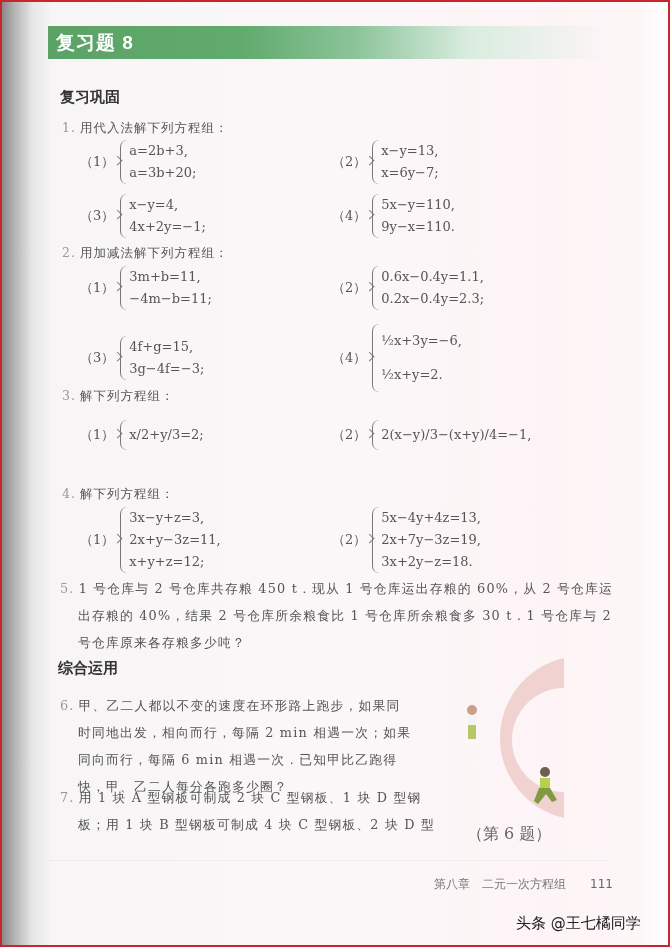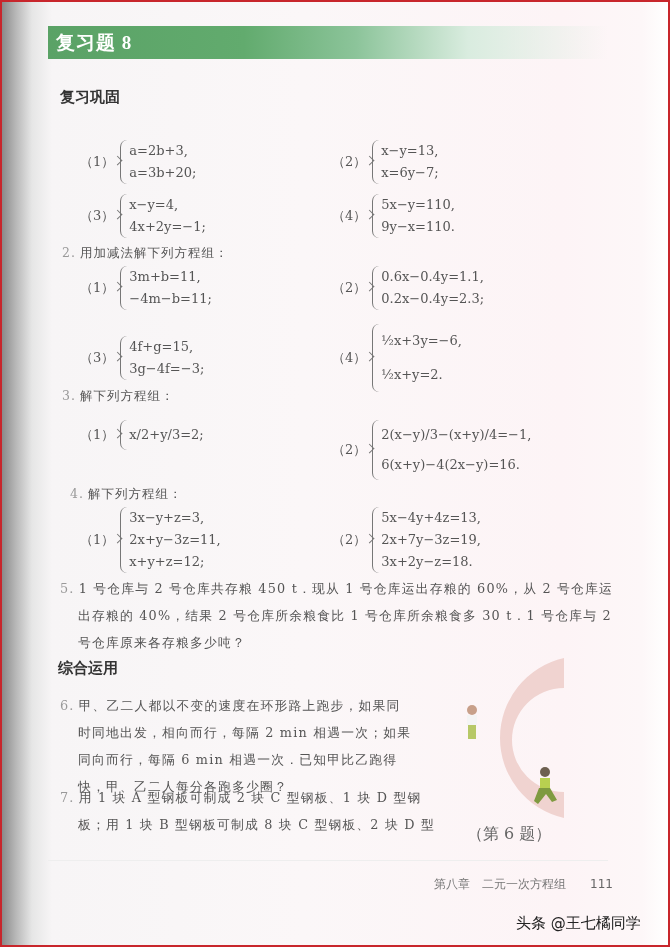--- a/index.html
+++ b/index.html
@@ -14,21 +14,21 @@
     border:2px solid #c8262c;
     background:linear-gradient(90deg,#8a8a8a 0px,#b8b8b8 14px,#e6e6e6 30px,#f7f5f6 50px,#fbf7f8 300px,#fdf4f6 560px,#fdf7f8 640px,#ffffff 666px);
     overflow:hidden;
   }
   .banner {
     position:absolute; left:46px; top:24px; width:560px; height:33px;
     background:linear-gradient(90deg,#5aa266 0%,#62ab6e 35%,#8cc49a 55%,#d9ecdf 75%,rgba(255,255,255,0) 100%);
   }
   .banner-title {
     position:absolute; left:8px; top:4px;
-    font-family:Liberation Serif, serif;
+    font-family:Liberation Sans, sans-serif;
     font-weight:bold; font-size:19px; color:#fff; letter-spacing:1px;
   }
   .section-title {
     position:absolute; font-family:"DejaVu Sans","Liberation Sans",sans-serif;
     font-weight:bold; font-size:15px; color:#333;
   }
   .q-head { position:absolute; font-size:12.5px; color:#555; letter-spacing:1px; }
   .q-num { color:#999; margin-right:4px; }
   .sys { position:absolute; display:flex; align-items:center; font-size:13px; color:#555; }
   .sys .lbl { margin-right:6px; white-space:nowrap; }
@@ -55,20 +55,23 @@
 <body>
 
 <div class="frame">
 
   <div class="banner">
     <span class="banner-title">复习题 8</span>
   </div>
 
   <div class="section-title" style="left:58px;top:86px;">复习巩固</div>
 
+  <div class="q-head" style="left:60px;top:118px;">
+    <span class="q-num">1.</span><span>用代入法解下列方程组：</span>
+  </div>
   <div class="sys" style="left:78px;top:138px;">
     <span class="lbl">（1）</span>
       <span class="brace"></span>
     <div class="lines">
         <span class="line">a=2b+3,</span>
         <span class="line">a=3b+20;</span>
       </div>
   </div>
   <div class="sys" style="left:330px;top:138px;">
     <span class="lbl">（2）</span>
@@ -139,25 +142,24 @@
       <span class="brace"></span>
     <div class="lines">
         <span class="line" style="line-height:30px">x/2+y/3=2;</span>
       </div>
   </div>
   <div class="sys" style="left:330px;top:418px;">
     <span class="lbl">（2）</span>
       <span class="brace"></span>
     <div class="lines">
         <span class="line" style="line-height:30px">2(x−y)/3−(x+y)/4=−1,</span>
-        <span class="line" style="line-height:30px">6(x+y)−4(2x−y)=16.</span>
-      </div>
-  </div>
-
-  <div class="q-head" style="left:60px;top:484px;margin-left:8px;">
+      </div>
+  </div>
+
+  <div class="q-head" style="left:60px;top:484px;">
     <span class="q-num">4.</span><span>解下列方程组：</span>
   </div>
   <div class="sys" style="left:78px;top:505px;">
     <span class="lbl">（1）</span>
       <span class="brace"></span>
     <div class="lines">
         <span class="line">3x−y+z=3,</span>
         <span class="line">2x+y−3z=11,</span>
         <span class="line">x+y+z=12;</span>
       </div>
@@ -182,21 +184,21 @@
 
   <div class="para" style="left:58px;top:690px;width:380px;">
     <div><span class="q-num">6.</span><span>甲、乙二人都以不变的速度在环形路上跑步，如果同</span></div>
     <div style="padding-left:18px">时同地出发，相向而行，每隔 2 min 相遇一次；如果</div>
     <div style="padding-left:18px">同向而行，每隔 6 min 相遇一次．已知甲比乙跑得</div>
     <div style="padding-left:18px">快，甲、乙二人每分各跑多少圈？</div>
   </div>
 
   <div class="para" style="left:58px;top:782px;width:380px;">
     <div><span class="q-num">7.</span><span>用 1 块 A 型钢板可制成 2 块 C 型钢板、1 块 D 型钢</span></div>
-    <div style="padding-left:18px">板；用 1 块 B 型钢板可制成 8 块 C 型钢板、2 块 D 型</div>
+    <div style="padding-left:18px">板；用 1 块 B 型钢板可制成 4 块 C 型钢板、2 块 D 型</div>
   </div>
 
   <svg class="illus" viewBox="0 0 140 175">
     <path d="M122 8 L122 38 A52 52 0 0 0 122 142 L122 168 A82 82 0 0 1 122 8 Z" fill="#f0d3d0"></path>
     <g>
       <circle cx="30" cy="60" r="5" fill="#c8a08a"></circle>
       <rect x="25" y="65" width="10" height="10" fill="#f4f4f4"></rect>
       <rect x="26" y="75" width="8" height="14" fill="#b7c867"></rect>
     </g>
     <g>

